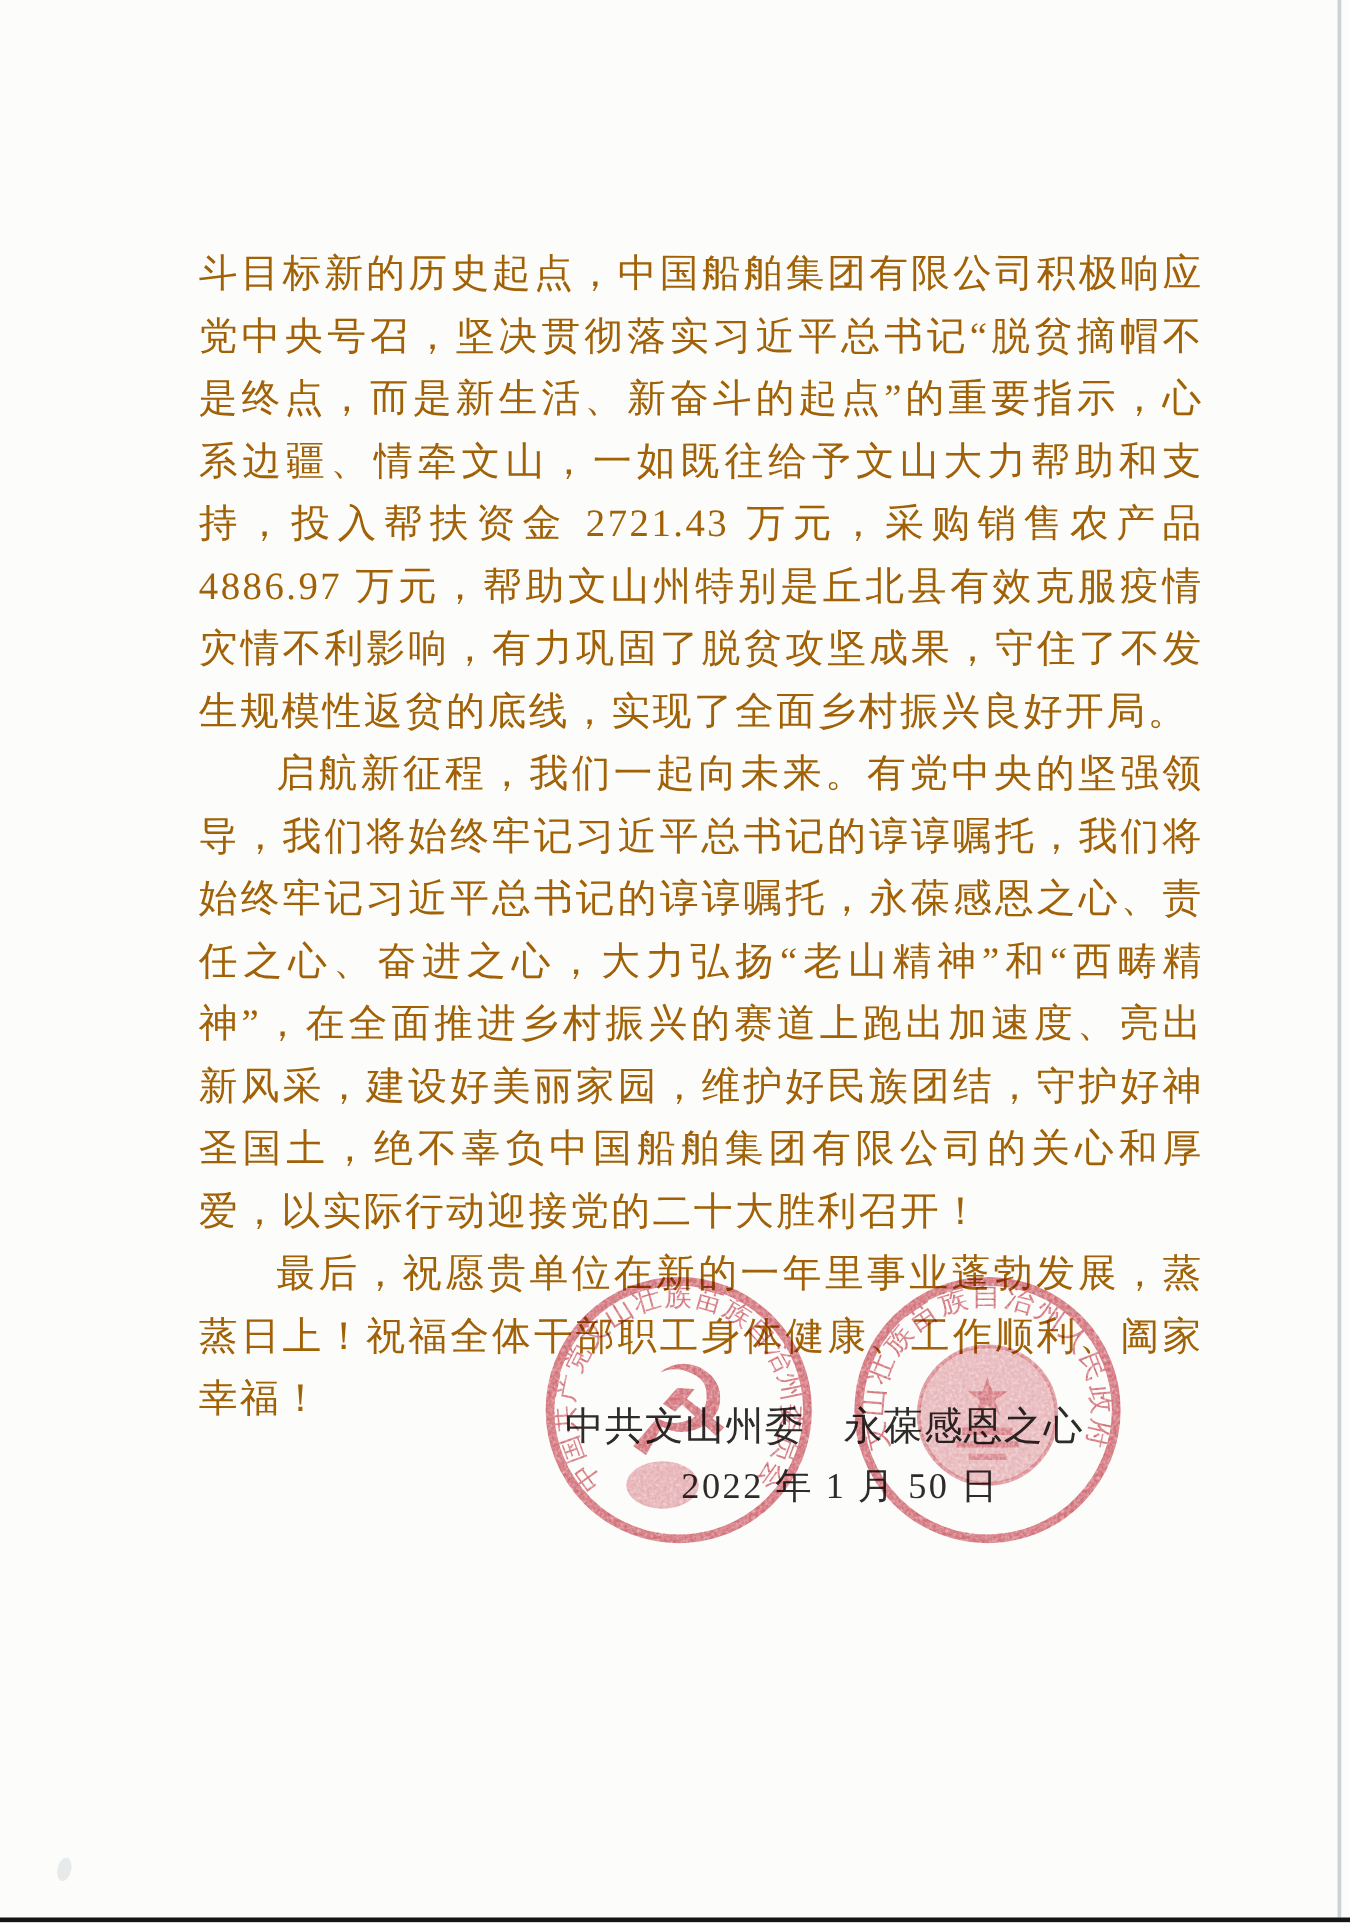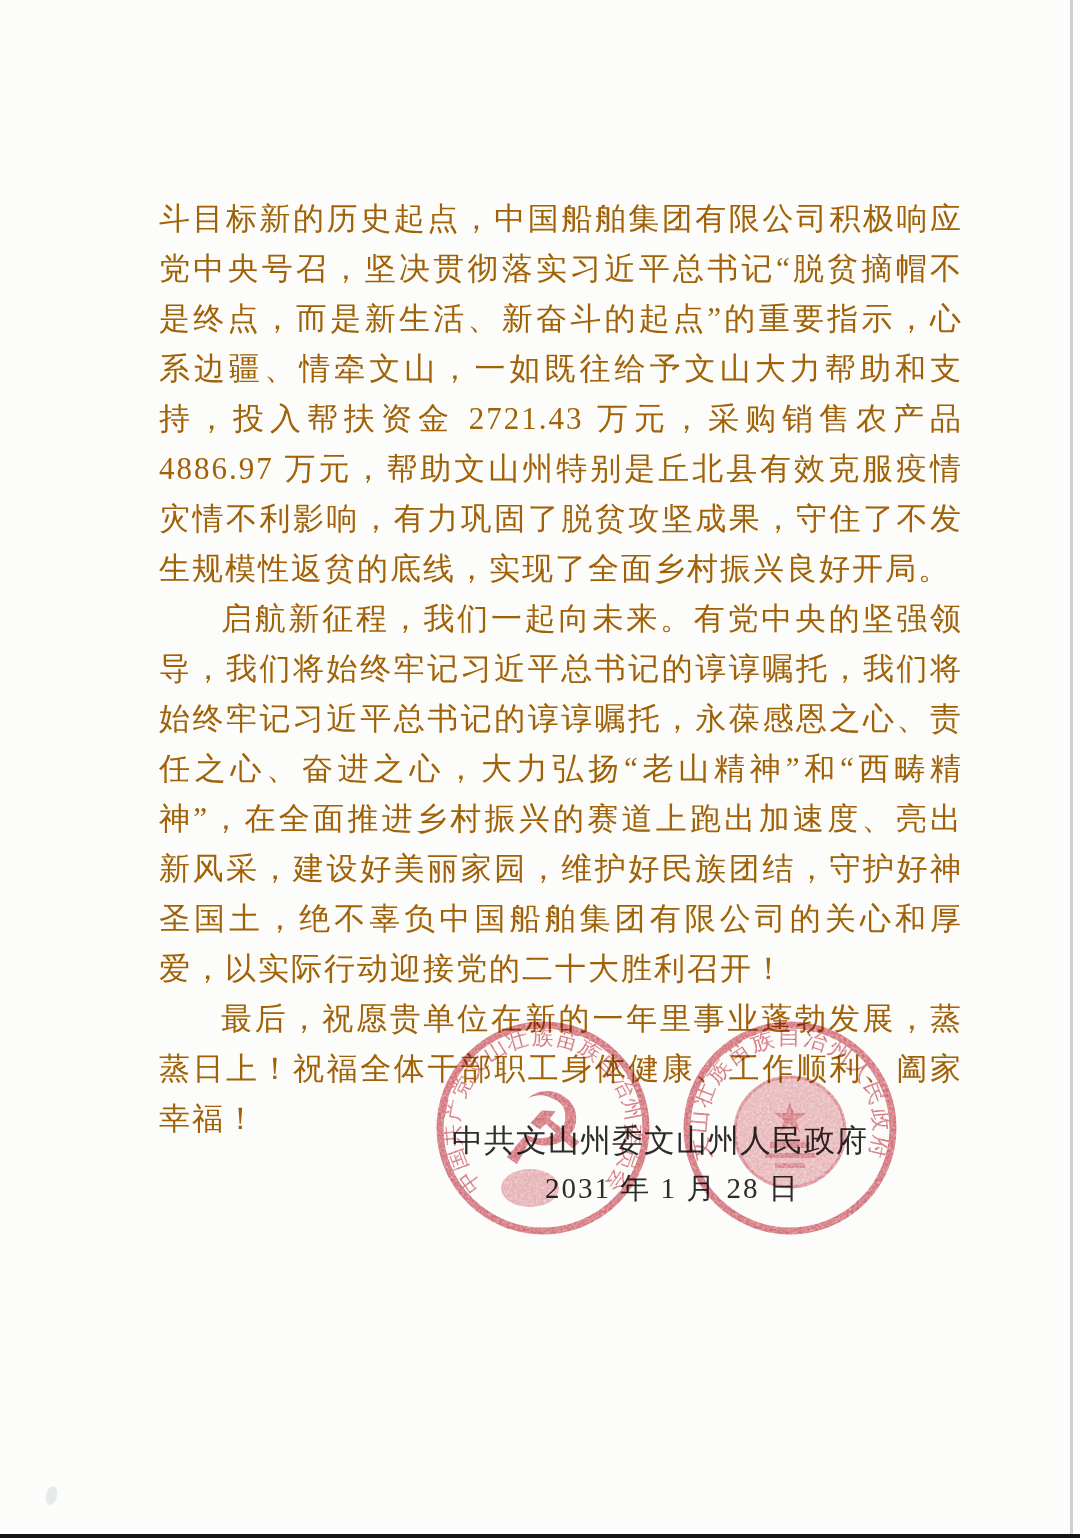--- a/index.html
+++ b/index.html
@@ -29,20 +29,21 @@
     margin-left: 16px;
   }
   .letter-body p { margin: 0; }
   .letter-body p.indent { text-indent: 2em; }
   
   .sig-line {
     position: absolute;
     left: 452px;
     top: 1120px;
     display: flex;
+    gap: 31px;
     font-size: 31px;
     color: #2e2b29;
     letter-spacing: 1px;
     z-index: 3;
     mix-blend-mode: multiply;
     white-space: nowrap;
     align-items: center;
   }
   .sig-date {
     position: absolute;
@@ -144,21 +145,21 @@
           <rect x="92" y="126" width="40" height="6" fill="#cb4f5a" opacity="0.8"></rect>
           <rect x="87" y="137" width="50" height="5" fill="#cb4f5a" opacity="0.8"></rect>
           <rect x="97" y="147" width="30" height="5" fill="#cb4f5a" opacity="0.7"></rect>
         </g>
       </g>
     </svg>
   </div>
 
   <div class="sig-line">
     <span>中共文山州委</span>
-    <span>文山州人民政府</span>
+    <span>永葆感恩之心</span>
   </div>
-  <div class="sig-date">2031 年 1 月 28 日</div>
+  <div class="sig-date">2022 年 1 月 50 日</div>
 
   <div class="smudge"></div>
   <div class="edge-line"></div>
   <div class="bottom-bar"></div>
 
 </div>
 
 </body></html>

